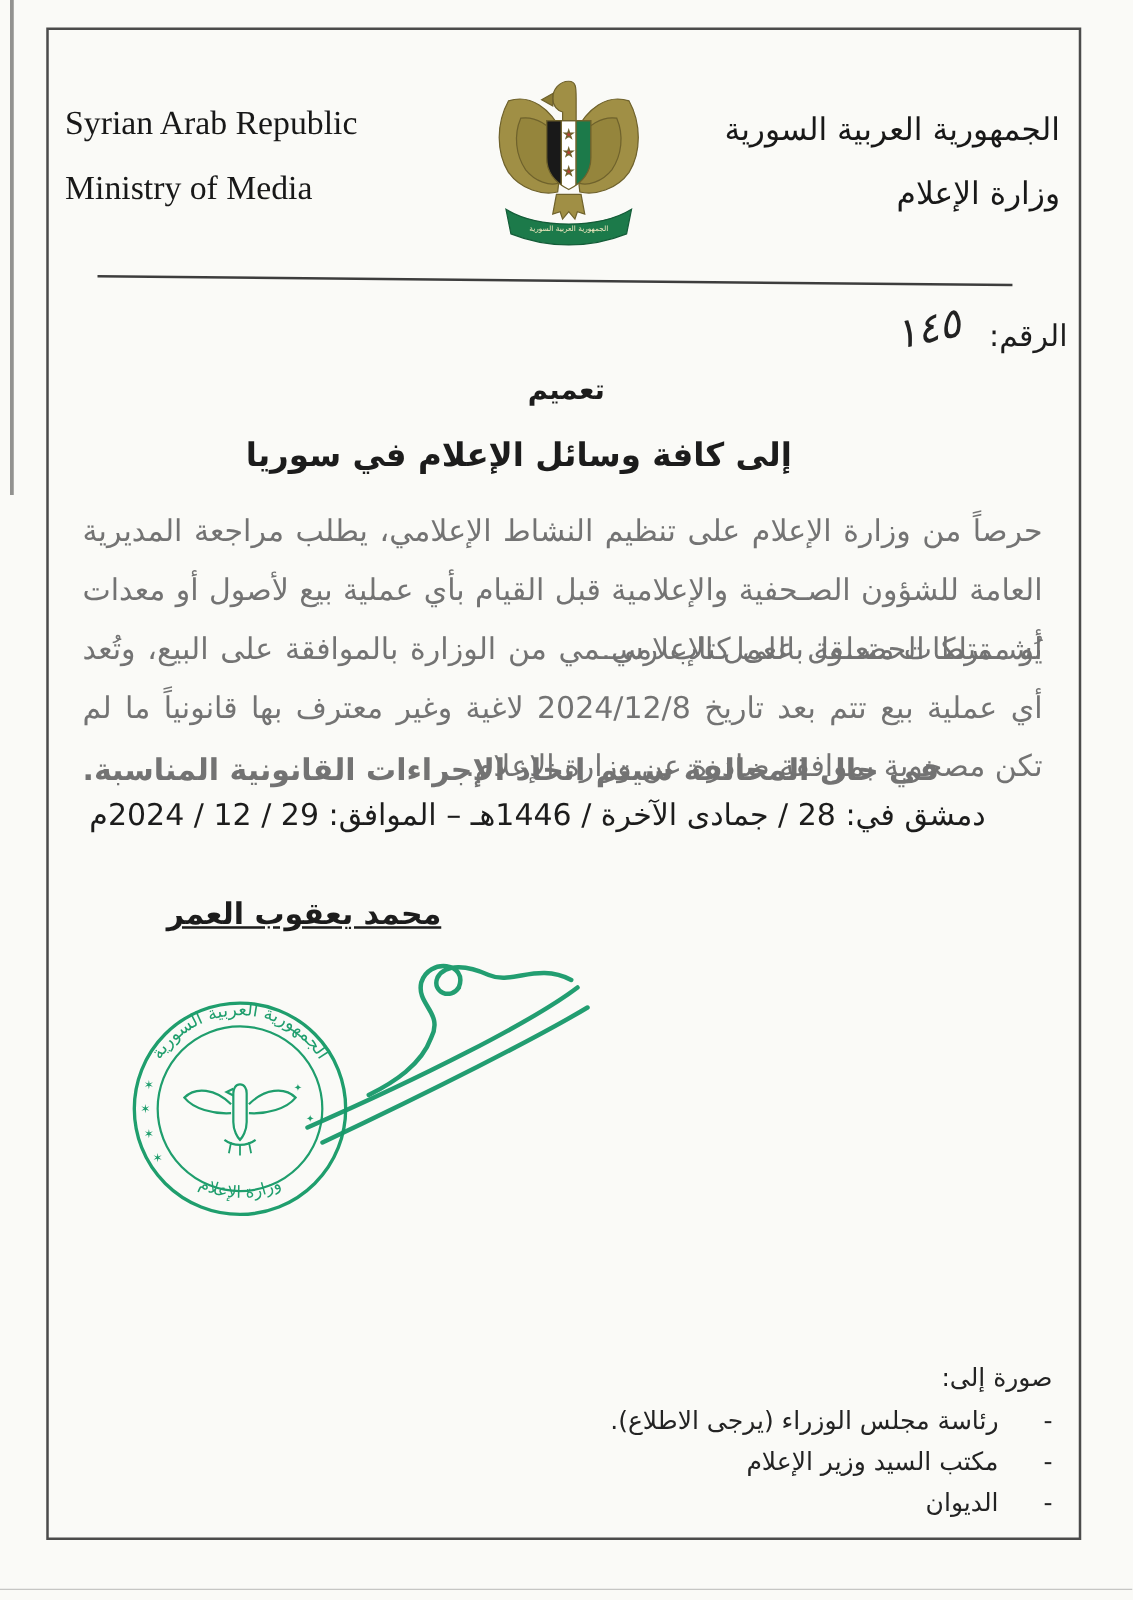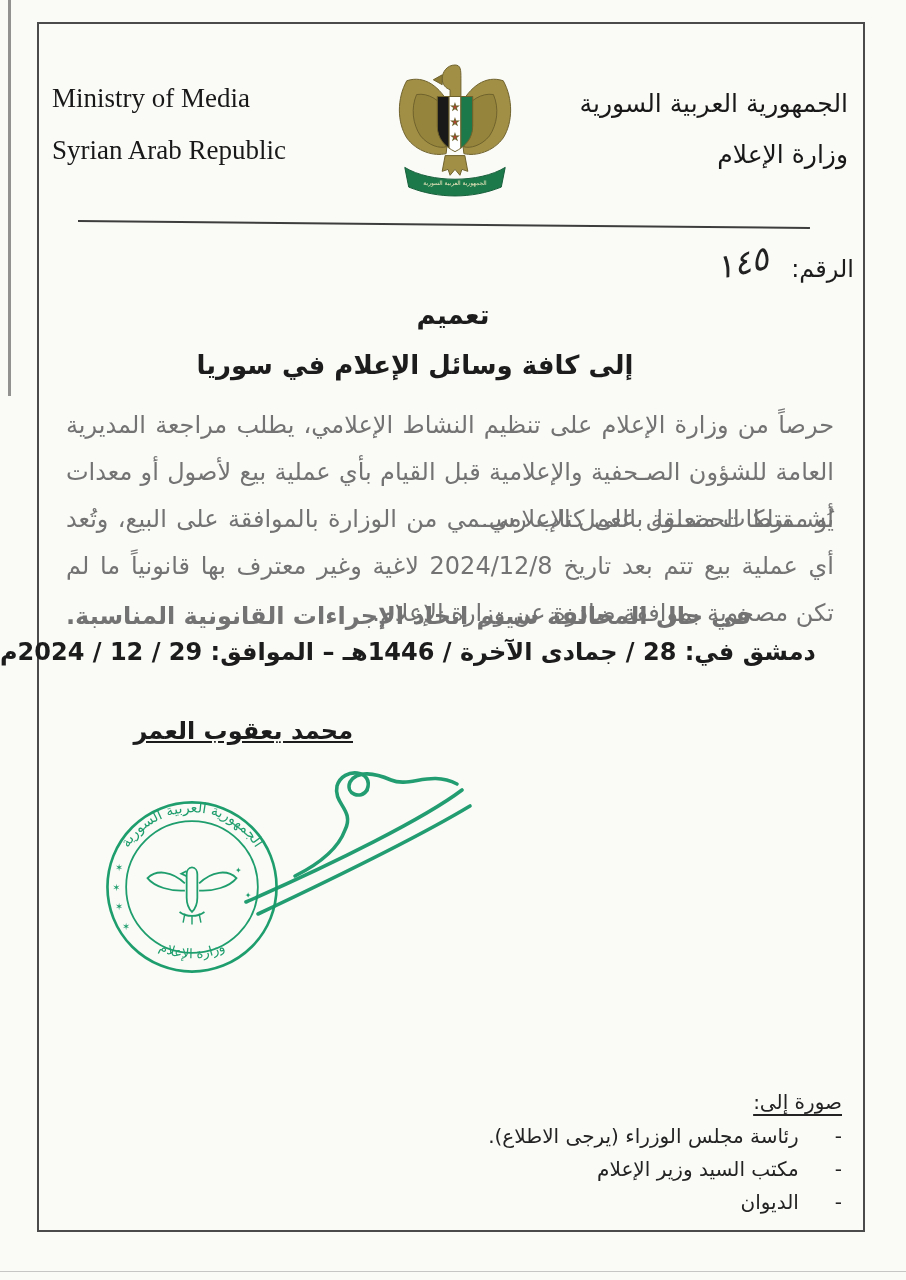--- a/index.html
+++ b/index.html
@@ -19,51 +19,51 @@
   .frame{left:37px;top:22px;width:824px;height:1206px;border:2px solid #4b4b4b;}
   
   .lh-en{left:52px;top:72px;font-family:"Liberation Serif",serif;font-size:27px;line-height:52px;color:#181818;}
   .lh-ar{right:58px;top:78px;direction:rtl;text-align:right;font-size:25px;line-height:51px;color:#181818;}
   .emblem{left:391px;top:60px;}
   .separator{left:78px;top:220px;width:732px;border-top:2px solid #3d3d3d;transform:rotate(0.55deg);transform-origin:left center;}
   
   .ref{right:52px;top:246px;direction:rtl;font-size:24px;}
   .ref .num{display:inline-block;font-size:33px;margin-inline-start:14px;transform:rotate(-12deg) translateY(-3px);font-style:italic;color:#222;}
   
-  .doc-title{left:0;top:300px;width:906px;text-align:center;font-size:26px;font-weight:bold;}
+  .doc-title{left:0;top:300px;width:906px;text-align:center;font-size:22px;font-weight:bold;}
   .addressee{left:0;top:350px;width:830px;text-align:center;font-size:26px;font-weight:bold;}
   
   .para{right:72px;left:66px;direction:rtl;font-size:24px;line-height:47px;text-align:justify;color:#737373;}
   .p1{top:402px;}
   .p2{top:496px;}
   .p3{top:593px;text-align:left;font-weight:bold;}
-  .date-line{left:0;top:638px;width:860px;text-align:left;direction:rtl;font-size:24px;font-weight:bold;}
+  .date-line{left:0;top:638px;width:860px;text-align:center;direction:rtl;font-size:24px;}
   
   .minister{left:148px;top:693px;width:205px;text-align:center;direction:rtl;font-size:24px;font-weight:bold;line-height:30px;}
   .minister .name{margin-top:23px;white-space:nowrap;text-decoration:underline;}
   .sig{left:195px;top:758px;}
   .stamp{left:103px;top:798px;}
   
   .cc{right:64px;top:1090px;direction:rtl;text-align:right;font-size:20px;color:#232323;}
-  .cc .cc-label{text-decoration:underline;text-underline-offset:5px;margin-bottom:4px;}
+  .cc .cc-label{text-underline-offset:5px;margin-bottom:4px;}
   .cc .cc-item{margin-top:12px;line-height:21px;}
   .cc .dash{display:inline-block;margin-inline-end:36px;}
   .cc .cc-item{padding-inline-start:0;}
 </style>
 </head>
 <body>
 
 <div class="abs scan-edge-left"></div>
 <div class="abs scan-line-bottom"></div>
 
 <div class="abs frame"></div>
 
 <div class="abs lh-en">
+  <div>Syrian Arab Republic</div>
   <div>Ministry of Media</div>
-  <div>Syrian Arab Republic</div>
 </div>
 
 <div class="abs emblem">
   <svg width="128" height="138" viewBox="0 0 130 138" xmlns="http://www.w3.org/2000/svg">
 
     <g fill="#a08f45" stroke="#6f622c" stroke-width="1">
       <path d="M60,46 C50,26 34,14 16,20 C6,38 6,62 16,78 C26,92 44,97 56,94 L58,76 Z"></path>
       <path d="M58,52 C50,40 38,32 26,34 C20,48 22,64 30,76 C38,86 50,89 56,87 Z" fill="#95853c"></path>
       <path d="M70,46 C80,26 96,14 114,20 C124,38 124,62 114,78 C104,92 86,97 74,94 L72,76 Z"></path>
       <path d="M72,52 C80,40 92,32 104,34 C110,48 108,64 100,76 C92,86 80,89 74,87 Z" fill="#95853c"></path>

